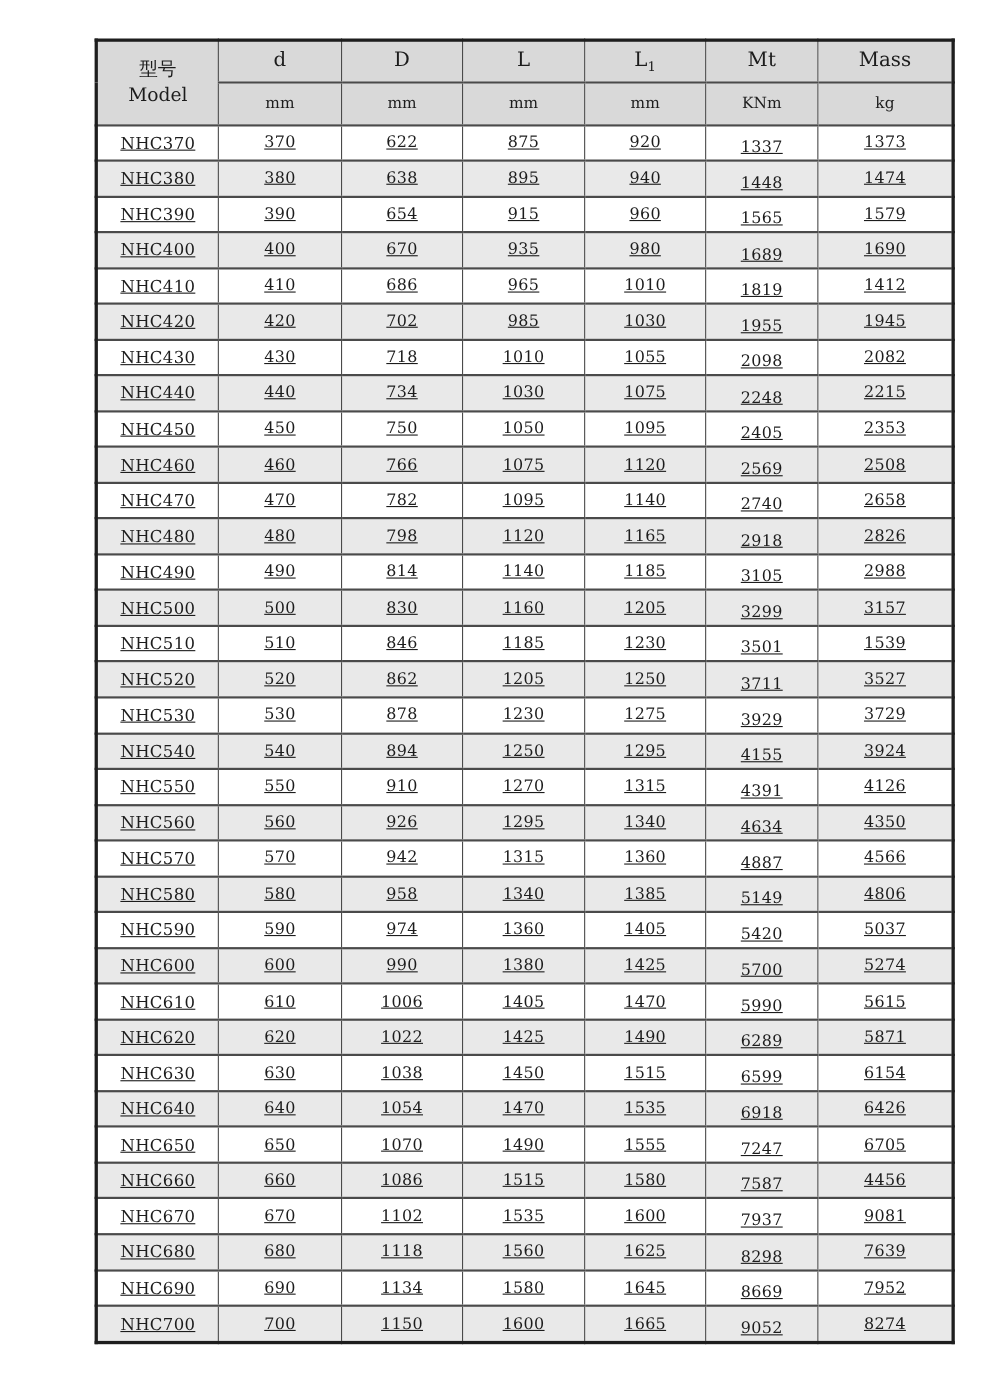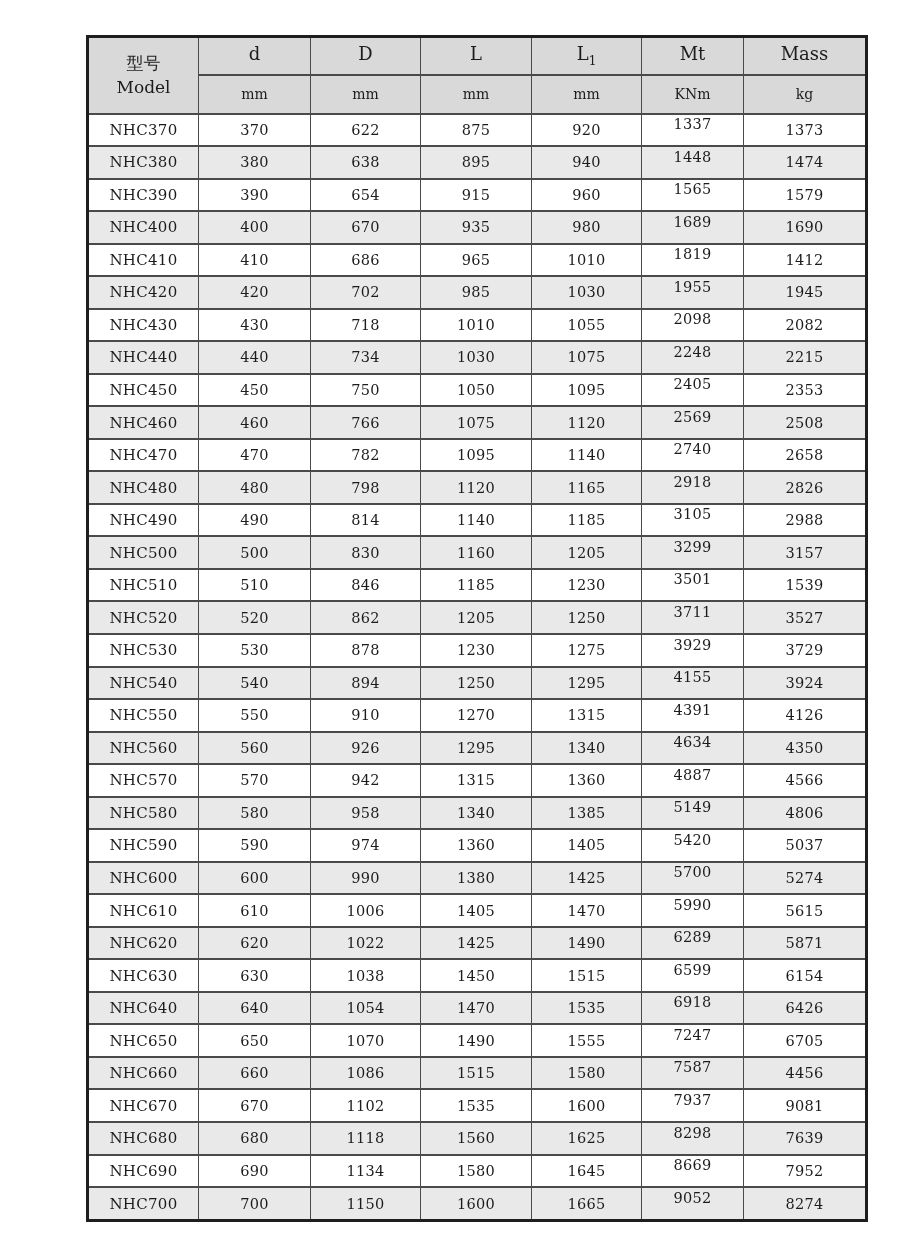--- a/index.html
+++ b/index.html
@@ -36,25 +36,25 @@
     white-space: nowrap;
   }
   table.spec { border: 3px solid var(--outer-border); }
   thead th { background: var(--header-bg); font-weight: normal; }
   thead tr.name-row { height: 38px; }
   thead tr.unit-row { height: 39px; }
   thead .col-name { font-size: 18px; }
   thead .col-name sub { font-size: 12px; }
   thead .unit { font-size: 14px; }
   th.model-head { font-size: 17px; line-height: 1.45; }
-  tbody tr { background: var(--row-bg); }
+  tbody tr { background: var(--row-bg); text-decoration: underline; }
   tbody tr:nth-child(even) { background: var(--row-alt-bg); }
   tbody td { font-size: 14.5px; letter-spacing: 0.3px; }
   tbody td.c0 { font-size: 15px; }
-  tbody td.c5 { vertical-align: bottom; padding-bottom: 13px; }
+  tbody td.c5 { vertical-align: bottom; padding-bottom: 3px; }
 </style>
 </head>
 <body>
 
 <div class="page">
   <table class="spec">
     <colgroup>
       <col style="width:111px">
       <col style="width:112px">
       <col style="width:110px">

